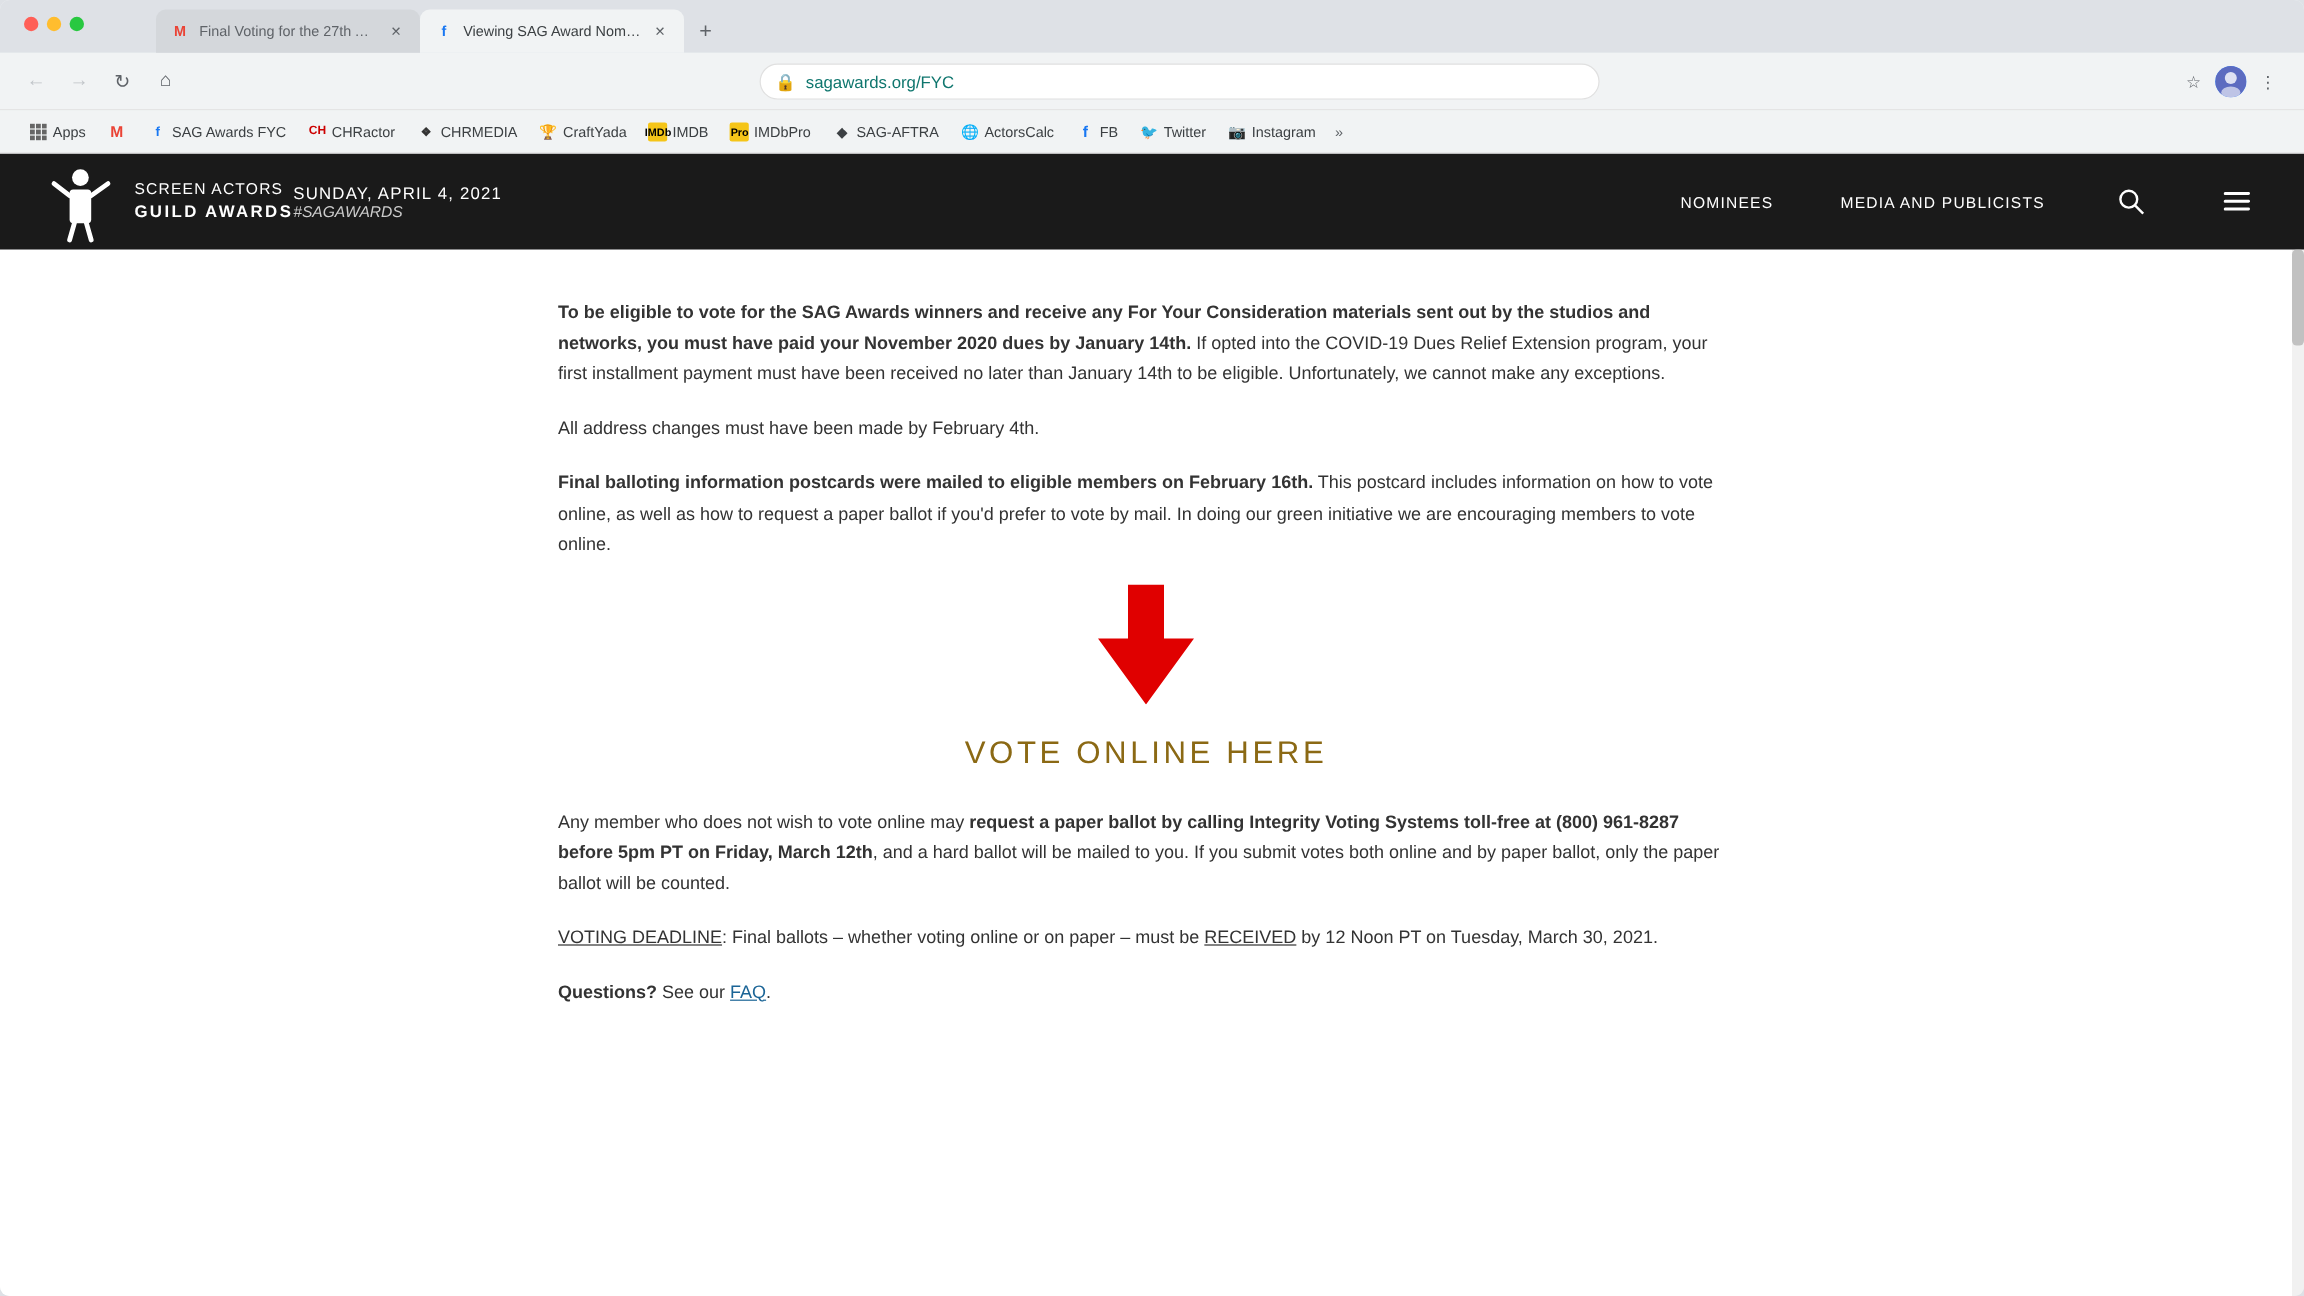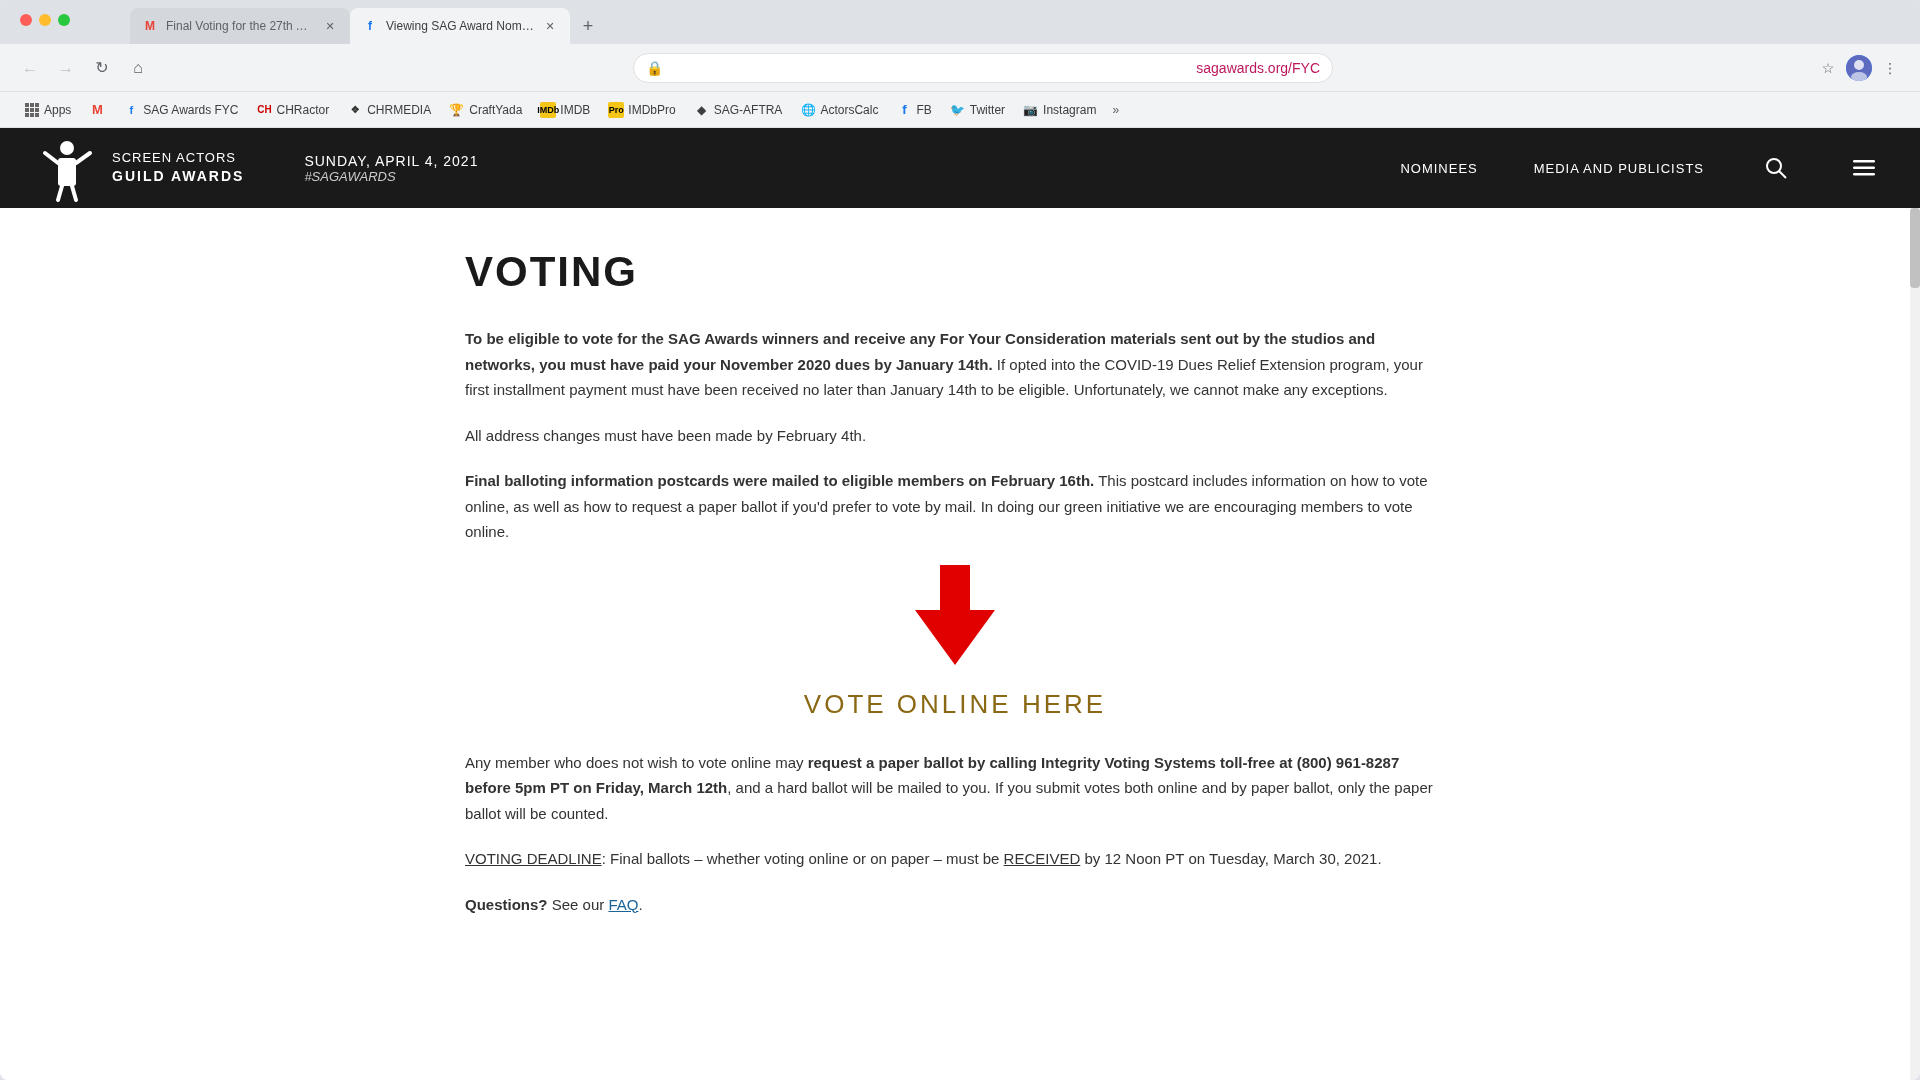--- a/index.html
+++ b/index.html
@@ -23,42 +23,42 @@
     .tl-red { background: #ff5f57; }
     .tl-yellow { background: #ffbd2e; }
     .tl-green { background: #28c840; }
 
     
     .url-bar-area { background: #f1f3f4; display: flex; align-items: center; padding: 6px 16px; gap: 8px; height: 48px; border-bottom: 1px solid #e0e0e0; }
     .nav-btn { width: 28px; height: 28px; border-radius: 50%; display: flex; align-items: center; justify-content: center; cursor: pointer; color: #5f6368; font-size: 16px; }
     .nav-btn.disabled { color: #c0c4c8; cursor: default; }
     .url-bar { flex: 1; display: flex; align-items: center; background: #fff; border-radius: 20px; padding: 6px 12px; gap: 8px; border: 1px solid #e0e0e0; max-width: 700px; margin: 0 auto; }
     .url-bar .lock-icon { color: #5f6368; font-size: 14px; }
-    .url-text { font-size: 14px; color: #be185d; flex: 1; text-align: right; }
+    .url-text { font-size: 14px; color: #0f766e; flex: 1; }
     .header-actions { display: flex; align-items: center; gap: 4px; }
     .header-action-btn { width: 28px; height: 28px; border-radius: 50%; display: flex; align-items: center; justify-content: center; cursor: pointer; color: #5f6368; font-size: 14px; }
     .user-avatar { width: 26px; height: 26px; border-radius: 50%; background: #4285f4; display: flex; align-items: center; justify-content: center; color: white; font-size: 12px; overflow: hidden; }
 
     
     .bookmarks-bar { background: #f1f3f4; display: flex; align-items: center; padding: 4px 16px; gap: 2px; height: 36px; border-bottom: 1px solid #e0e0e0; overflow: hidden; }
     .bookmark-item { display: flex; align-items: center; gap: 4px; padding: 3px 8px; border-radius: 4px; cursor: pointer; font-size: 12px; color: #3c4043; white-space: nowrap; }
     .bookmark-icon { font-size: 12px; width: 16px; height: 16px; display: flex; align-items: center; justify-content: center; }
     .bookmark-more { color: #5f6368; font-size: 12px; padding: 3px 6px; cursor: pointer; }
 
     
     .page-content { flex: 1; overflow: hidden; display: flex; flex-direction: column; }
 
     
     .sag-header { background: #1a1a1a; color: white; display: flex; align-items: center; padding: 0 40px; height: 80px; }
     .sag-logo-area { display: flex; align-items: center; gap: 12px; }
     .sag-logo-icon { width: 60px; height: 60px; position: relative; }
     .sag-logo-text { display: flex; flex-direction: column; font-size: 13px; line-height: 1.3; }
     .sag-logo-text .line1 { font-weight: 300; letter-spacing: 1px; }
     .sag-logo-text .line2 { font-weight: 700; letter-spacing: 2px; font-size: 14px; }
-    .sag-header-date { margin-left: 60px; }
+    .sag-header-date { }
     .sag-header-date .date-line { font-size: 14px; letter-spacing: 1px; }
     .sag-header-date .hashtag { font-size: 13px; color: #ccc; font-style: italic; }
     .sag-nav { margin-left: auto; display: flex; align-items: center; gap: 56px; }
     .sag-nav-item { font-size: 13px; letter-spacing: 1px; color: white; text-transform: uppercase; cursor: pointer; }
     .sag-nav-icon { width: 32px; height: 32px; display: flex; align-items: center; justify-content: center; cursor: pointer; }
     .sag-nav-menu { width: 32px; height: 32px; display: flex; align-items: center; justify-content: center; cursor: pointer; }
 
     .sag-main { background: white; flex: 1; overflow-y: auto; }
     .sag-content { max-width: 1100px; margin: 0 auto; padding: 40px 60px; }
     .page-title { font-size: 42px; font-weight: 700; color: #1a1a1a; letter-spacing: 2px; margin-bottom: 30px; text-transform: uppercase; }
@@ -241,21 +241,20 @@
             <rect y="6.5" width="22" height="2.5" rx="1.25"></rect>
             <rect y="13" width="22" height="2.5" rx="1.25"></rect>
           </svg>
         </div>
       </div>
     </div>
 
     <div class="sag-main-wrapper">
       <div class="sag-main">
         <div class="sag-content">
-          <h1 class="page-title">VOTING</h1>
 
           <p class="content-text">
             <strong>To be eligible to vote for the SAG Awards winners and receive any For Your Consideration materials sent out by the studios and networks, you must have paid your November 2020 dues by January 14th.</strong><span> If opted into the COVID-19 Dues Relief Extension program, your first installment payment must have been received no later than  January 14th to be eligible. Unfortunately, we cannot make any exceptions.</span>
           </p>
 
           <p class="content-text">All address changes must have been made by February 4th.</p>
 
           <div style="position: relative;">
             <p class="content-text">
               <strong>Final balloting information postcards were mailed to eligible members on February 16th.</strong><span>  This postcard includes information on how to vote online, as well as how to request a paper ballot if you'd prefer to vote by mail. In doing our green initiative we are encouraging members to vote online.</span>

